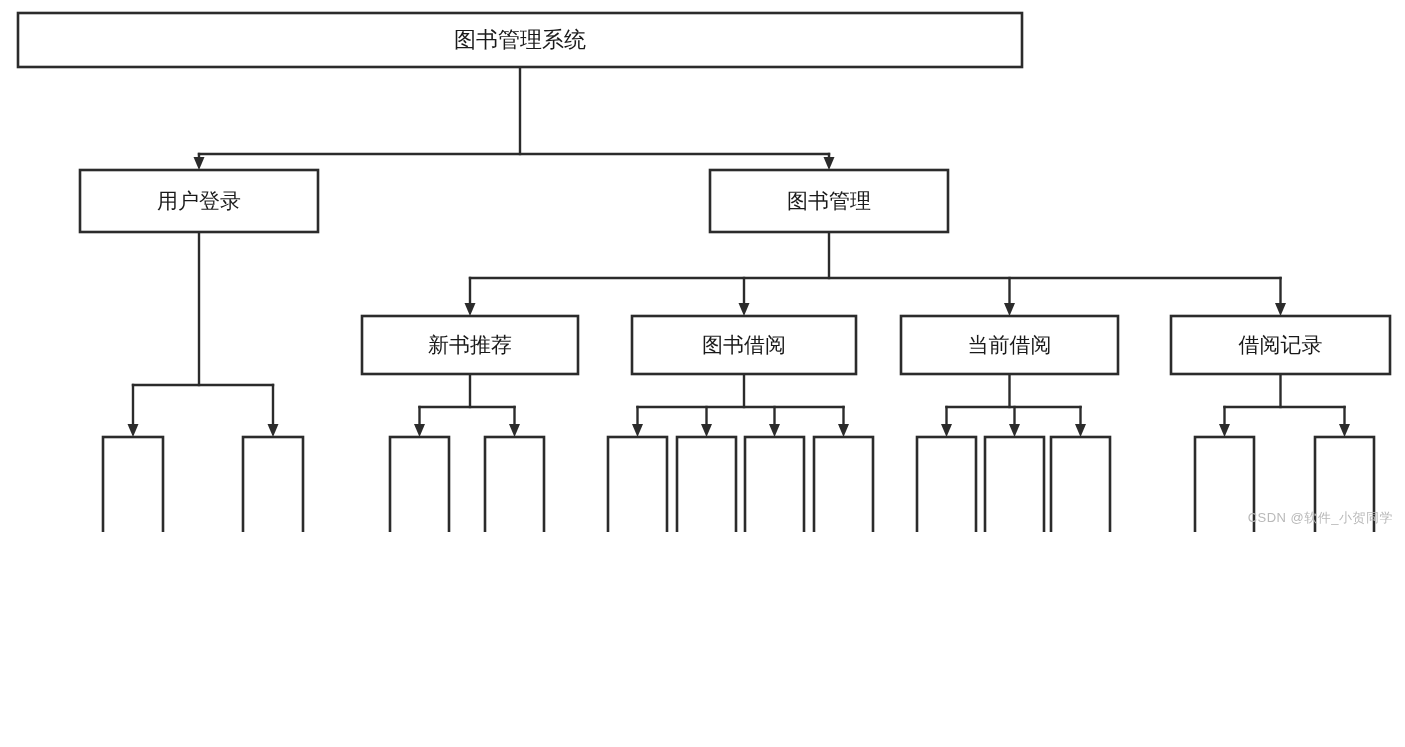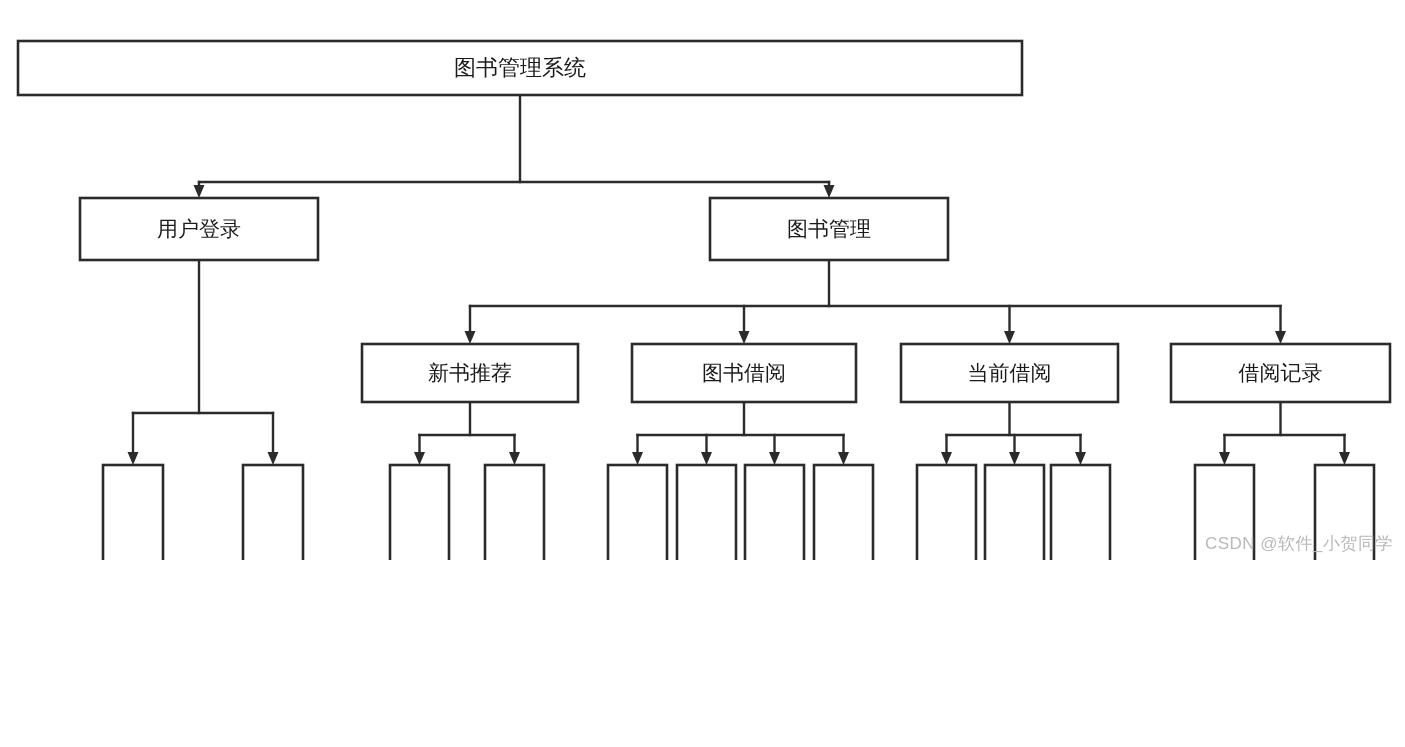--- a/index.html
+++ b/index.html
@@ -9,21 +9,20 @@
   }
   body {
     font-family: "Liberation Sans", "DejaVu Sans", sans-serif;
   }
   #diagram-root {
     position: relative;
     width: 1405px;
     height: 532px;
     background: #ffffff;
     overflow: hidden;
-    margin-top: 28px;
   }
   svg#tree-svg {
     position: absolute;
     left: 0;
     top: 0;
     width: 1405px;
     height: 747px;
   }
   .node-box {
     fill: #ffffff;
@@ -70,21 +69,21 @@
     color: #1a1a1a;
     letter-spacing: 1.5px;
     white-space: nowrap;
     text-align: center;
   }
   .watermark {
     position: absolute;
     right: 12px;
     bottom: 5px;
     font-family: "Liberation Sans", "DejaVu Sans", sans-serif;
-    font-size: 17px;
+    font-size: 13px;
     color: #b9b9b9;
     letter-spacing: 0.5px;
     white-space: nowrap;
   }
 </style>
 </head>
 <body>
 
 <div id="diagram-root">
 

